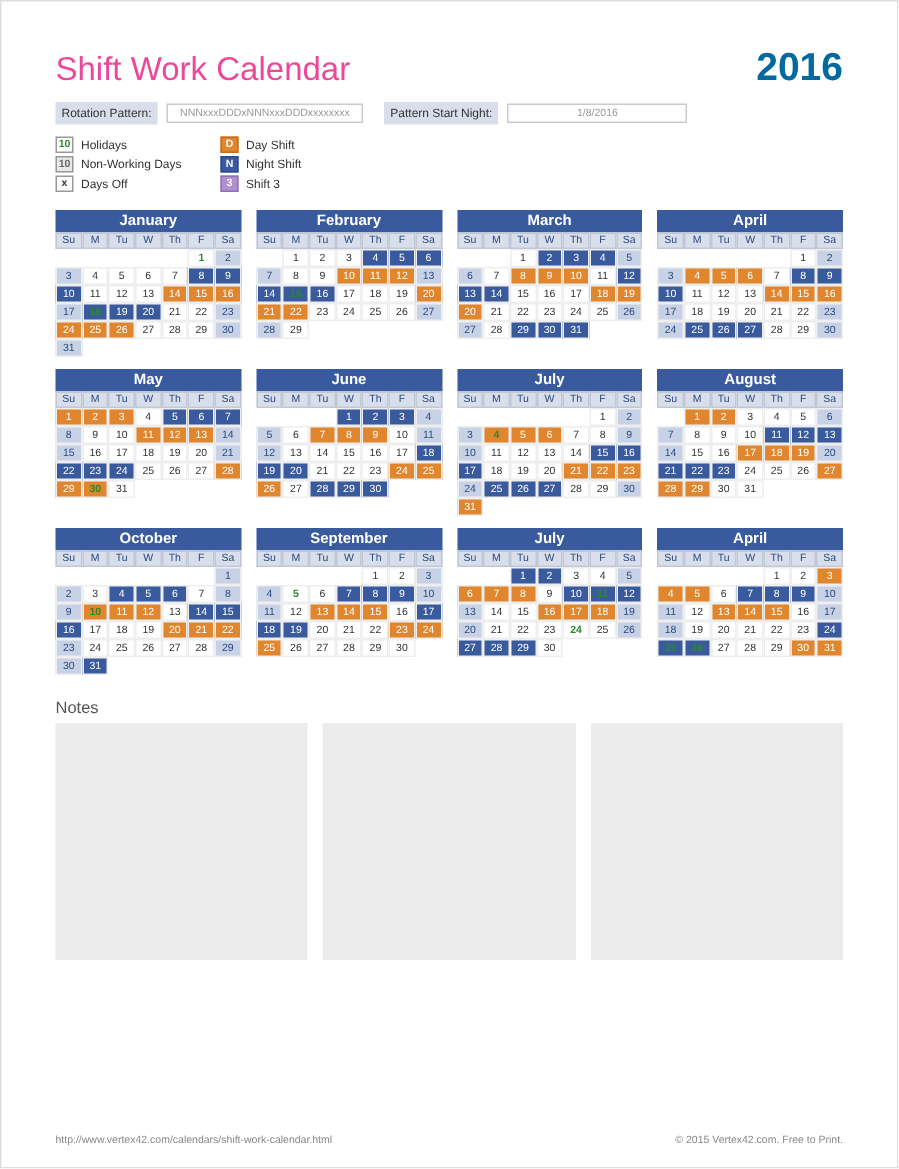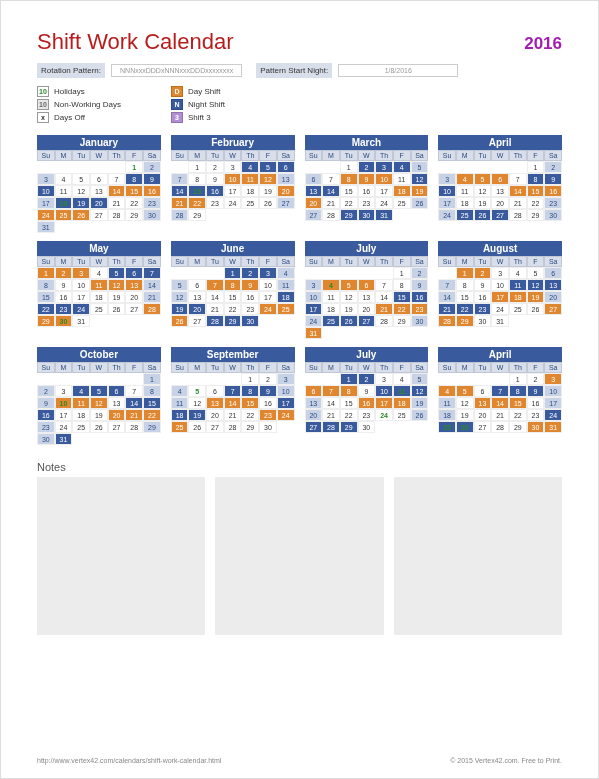--- a/index.html
+++ b/index.html
@@ -1,25 +1,25 @@
 <!DOCTYPE html>
 <html><head>
 <meta charset="utf-8">
 <style>
 *{box-sizing:border-box;margin:0;padding:0}
 body{font-family:Arial,sans-serif;background:#fff}
 .page{width:599px;height:779px;padding:28px 36px;position:relative;border:1px solid #ddd}
 .header{display:flex;justify-content:space-between;align-items:baseline;margin-bottom:8px}
-.title{color:#b91c1c;font-size:22px;font-weight:normal}
-.year{color:#a21caf;font-size:17px;font-weight:bold}
+.title{color:#ec4899;font-size:22px;font-weight:normal}
+.year{color:#0369a1;font-size:26px;font-weight:bold}
 .controls{display:flex;gap:14px;margin-bottom:8px;font-size:8px}
 .ctrl{display:flex;align-items:center;gap:6px}
 .ctrl-label{background:#d8deea;padding:3px 4px;color:#333}
 .ctrl-value{background:#fff;border:1px solid #ccc;padding:2px 8px;min-width:120px;text-align:center;color:#999;font-size:7px}
-.legend{display:flex;gap:50px;margin-bottom:12px;font-size:8px;color:#333}
+.legend{display:flex;gap:26px;margin-bottom:12px;font-size:8px;color:#333}
 .legend-col{display:flex;flex-direction:column;gap:2px}
 .legend-item{display:flex;align-items:center;gap:5px}
 .lg-box{width:12px;height:11px;display:inline-flex;align-items:center;justify-content:center;font-size:7px;font-weight:bold;border:1px solid #999}
 .lg-hol{color:#2a8a2a;background:#fff}
 .lg-nw{color:#666;background:#e8e8e8}
 .lg-off{color:#333;background:#fff}
 .lg-d{background:#e0862e;color:#fff;border-color:#c06e1a}
 .lg-n{background:#3a5a9e;color:#fff;border-color:#2a4a8e}
 .lg-3{background:#b090d0;color:#fff;border-color:#9070b0}
 .cal-grid{display:grid;grid-template-columns:repeat(4,1fr);gap:8px 10px;margin-bottom:16px}

